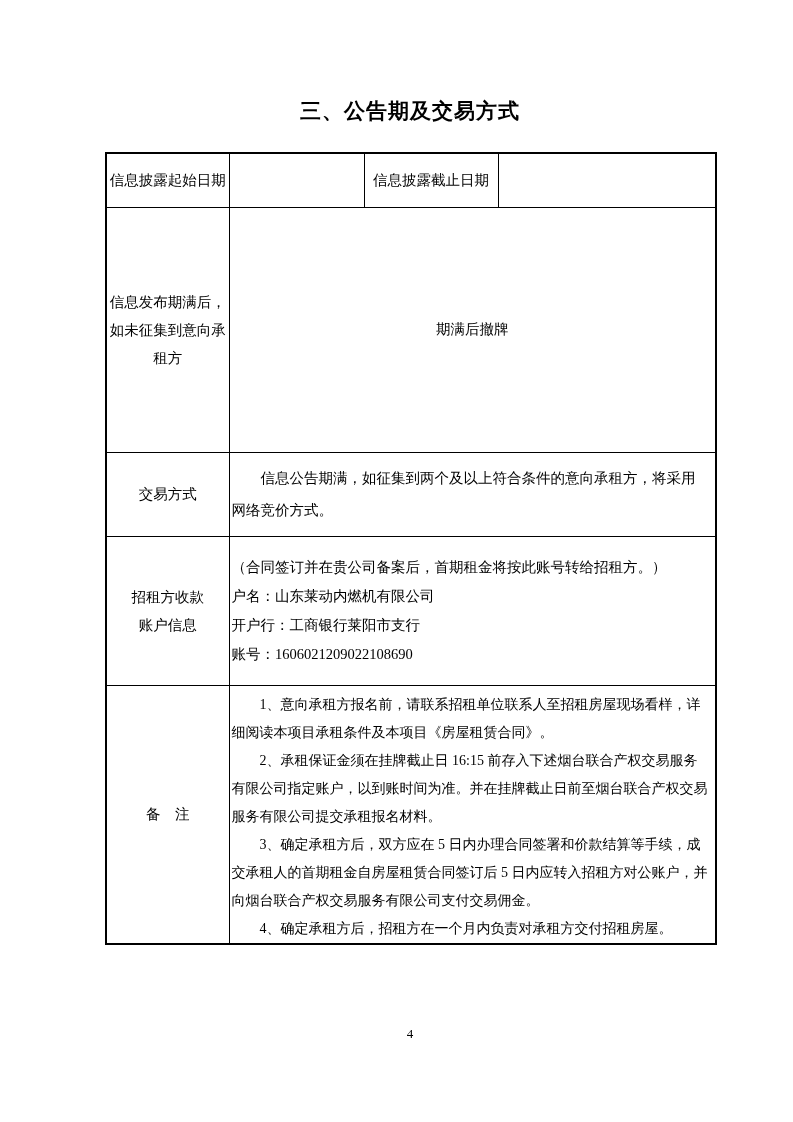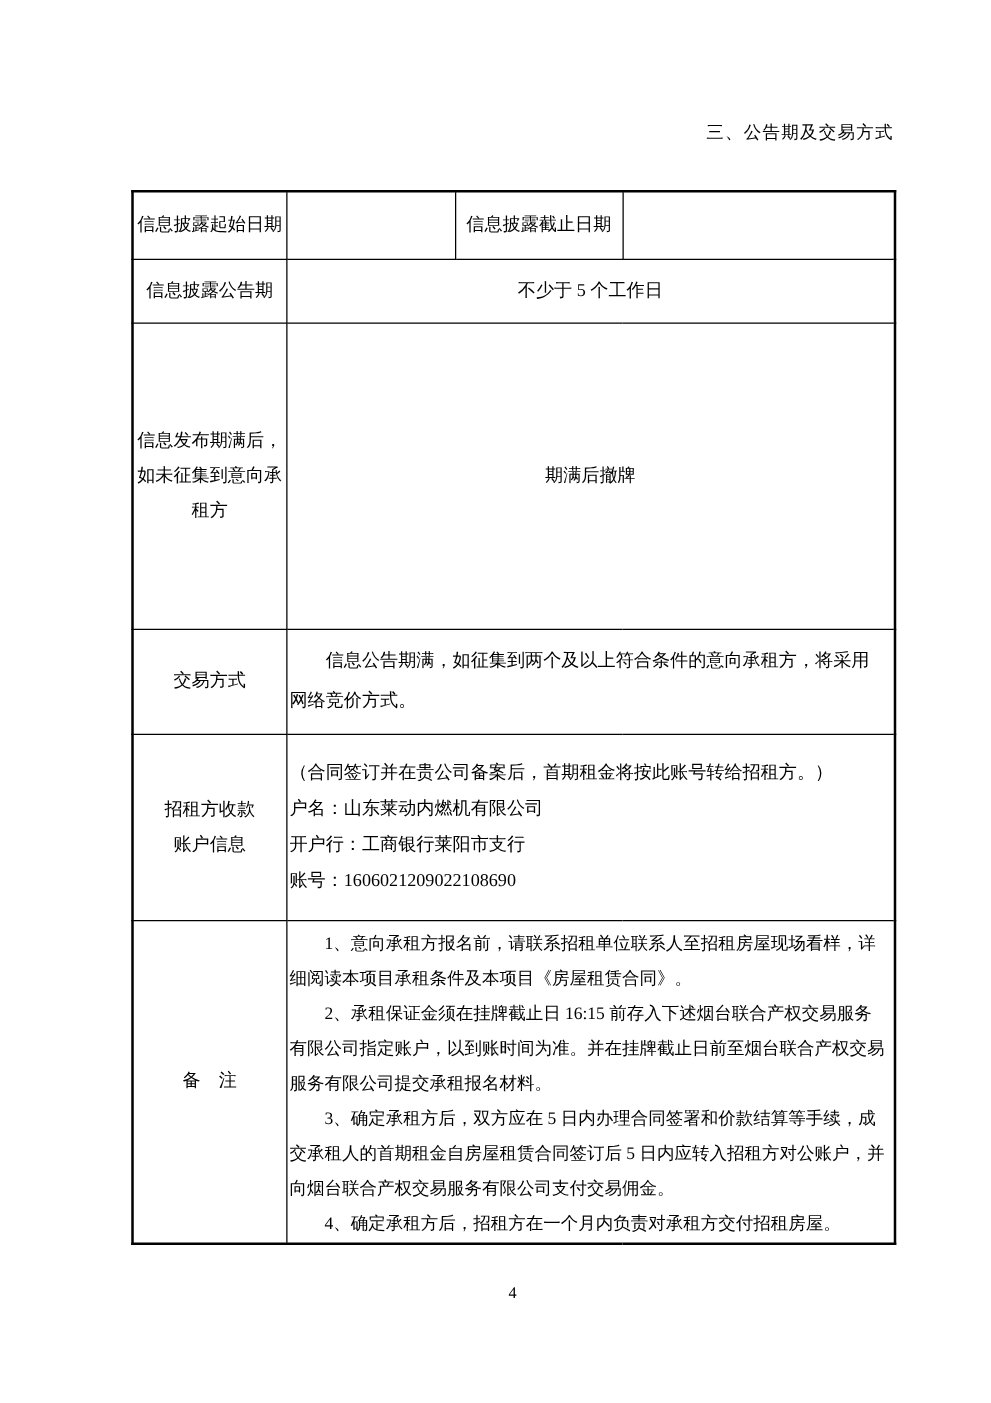--- a/index.html
+++ b/index.html
@@ -8,21 +8,21 @@
     width:793px; height:1122px;
     font-family:"Liberation Serif","DejaVu Serif",serif;
     color:#000000;
   }
   .page {
     position:relative; width:793px; height:1122px;
     background:#ffffff; overflow:hidden;
   }
   .doc-title {
     position:absolute; top:97px; left:105px; width:610px;
-    text-align:right; font-size:14px; font-weight:400; letter-spacing:1px;
+    text-align:center; font-size:21px; font-weight:700; letter-spacing:1px;
   }
   .doc-table {
     position:absolute; top:152px; left:105px; width:610px;
     border-collapse:collapse; table-layout:fixed;
     border:2px solid #000;
   }
   .doc-table td {
     border:1px solid #000;
     font-size:14.5px;
     vertical-align:middle;
@@ -66,24 +66,20 @@
       <col style="width:218px">
     </colgroup>
     <tbody>
       <tr class="r1">
         <td class="cell-label">信息披露起始日期</td>
         <td class="cell-center"></td>
         <td class="cell-label">信息披露截止日期</td>
         <td class="cell-center"></td>
       </tr>
 
-      <tr class="r2">
-        <td class="cell-label">信息披露公告期</td>
-        <td class="cell-center" colspan="3">不少于 5 个工作日</td>
-      </tr>
 
       <tr class="r3">
         <td class="cell-label">
           <div>信息发布期满后，</div>
           <div>如未征集到意向承</div>
           <div>租方</div>
         </td>
         <td class="cell-center" colspan="3">期满后撤牌</td>
       </tr>
 

